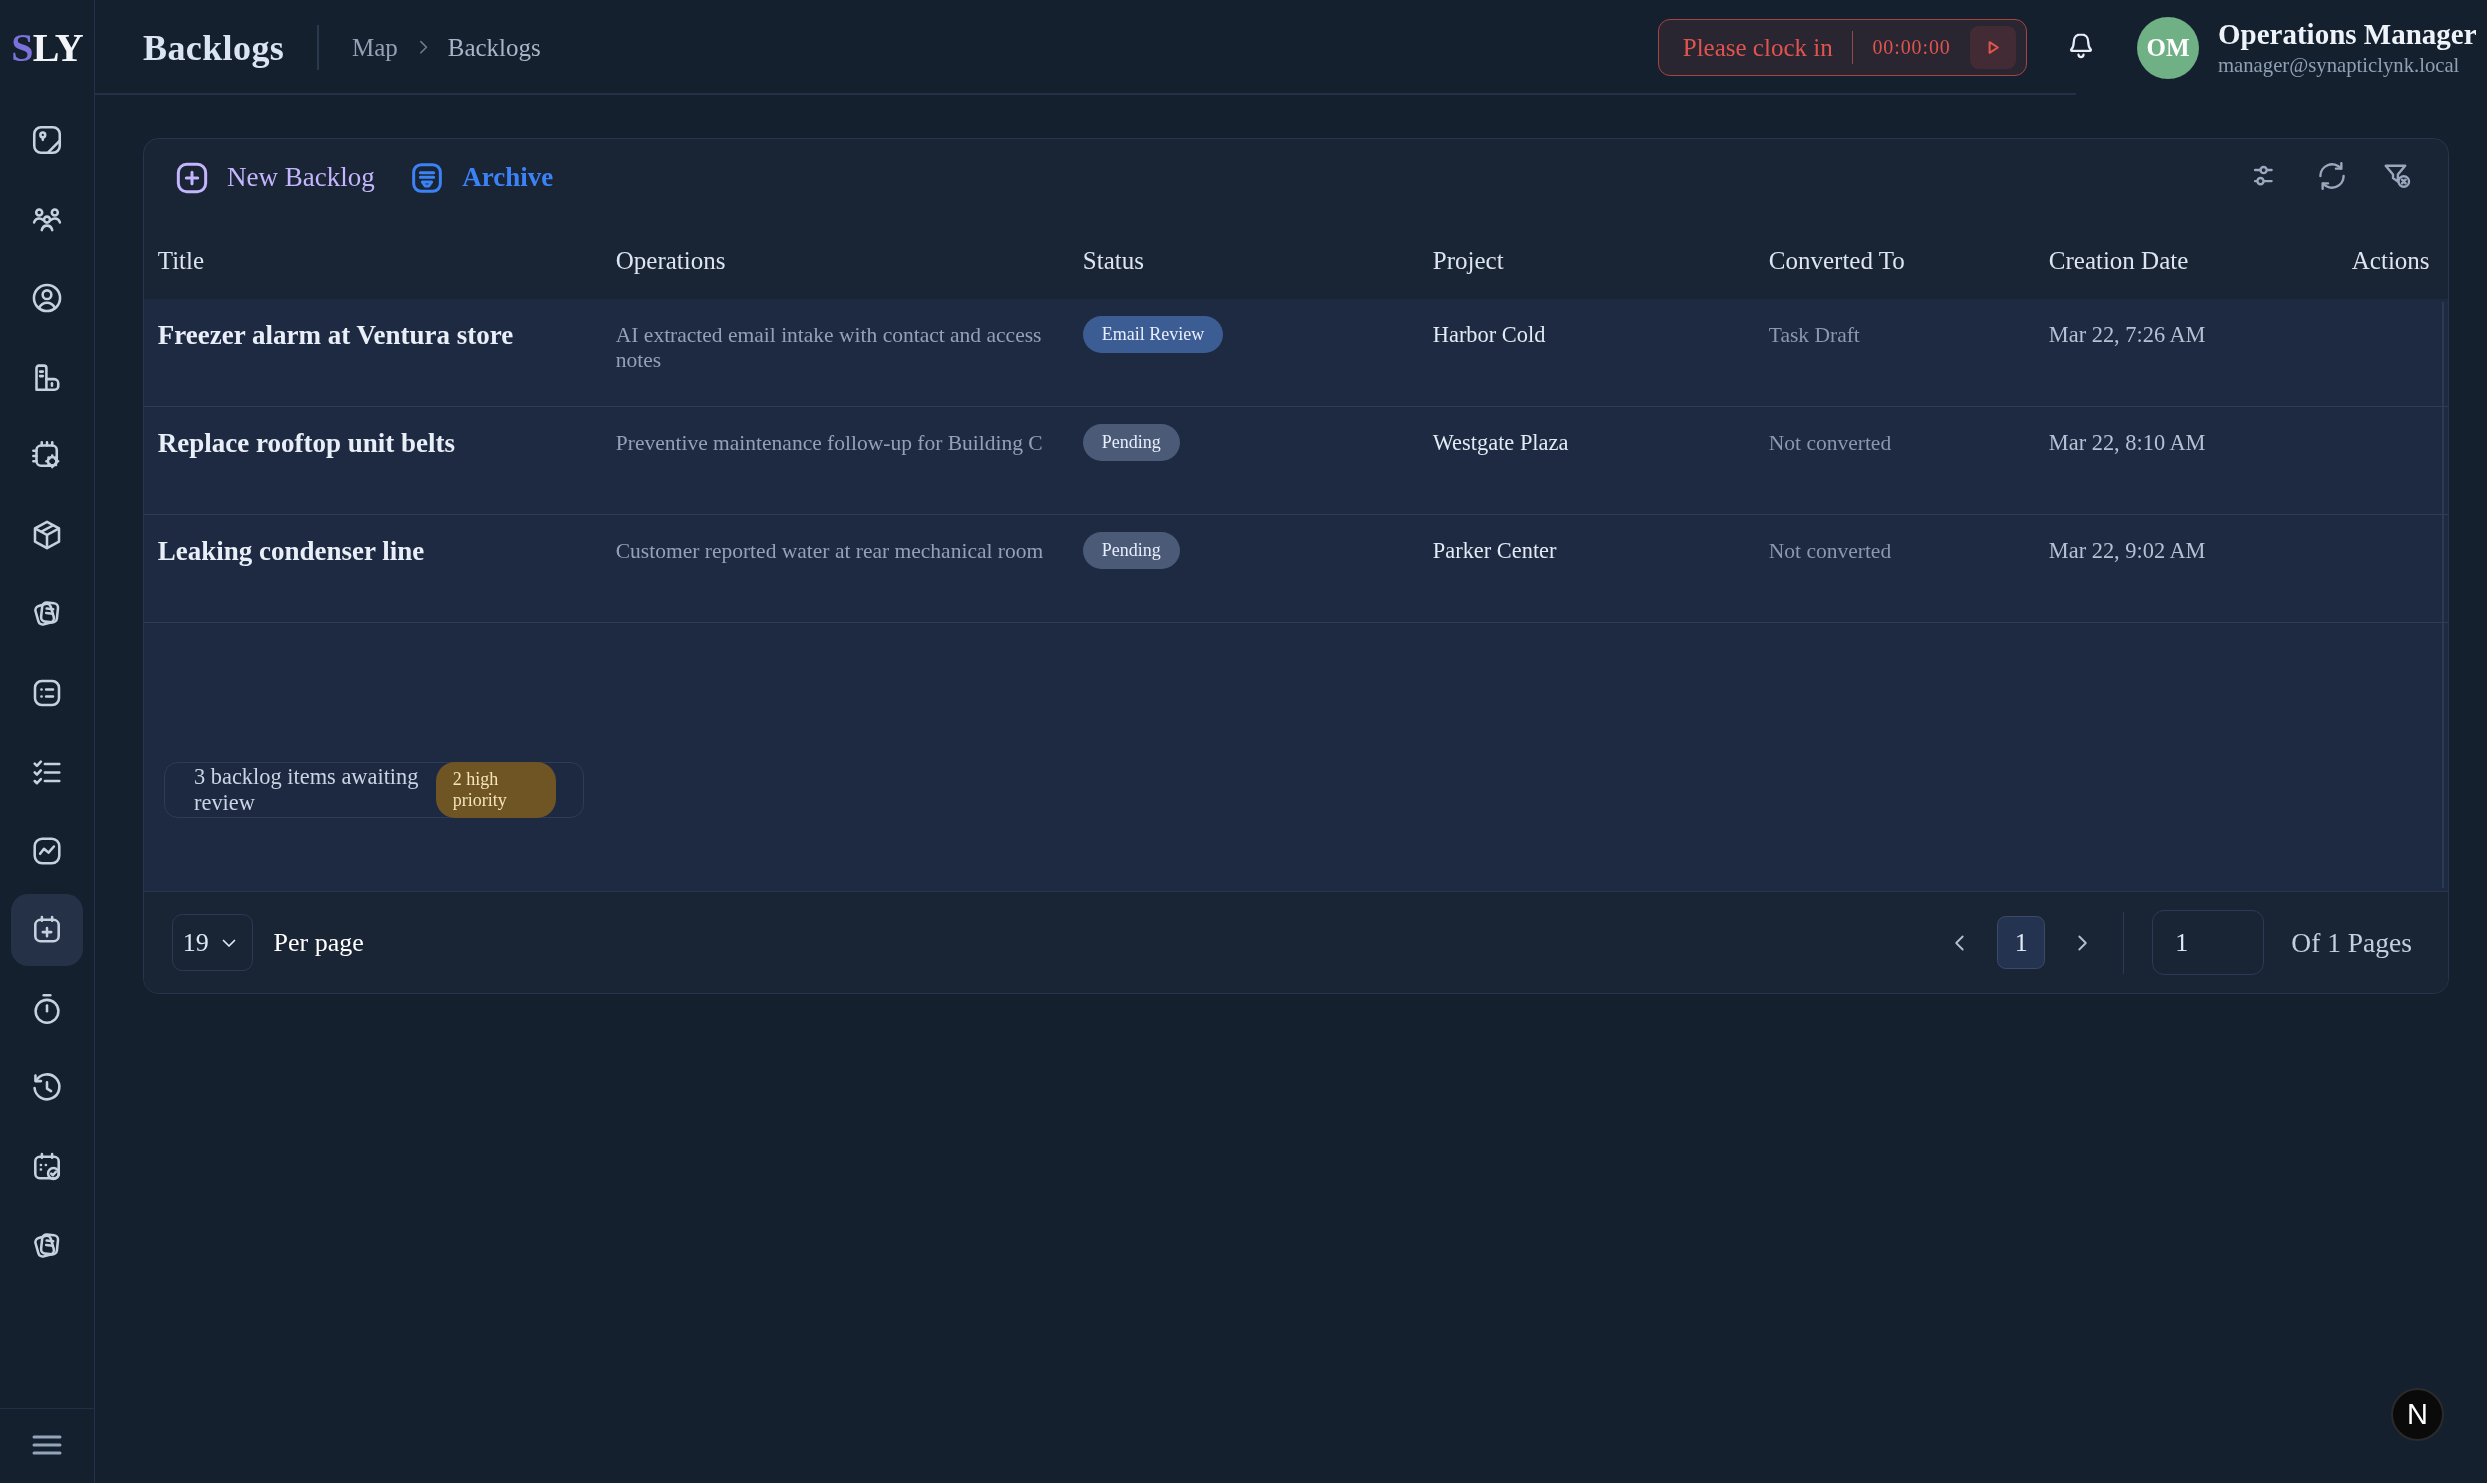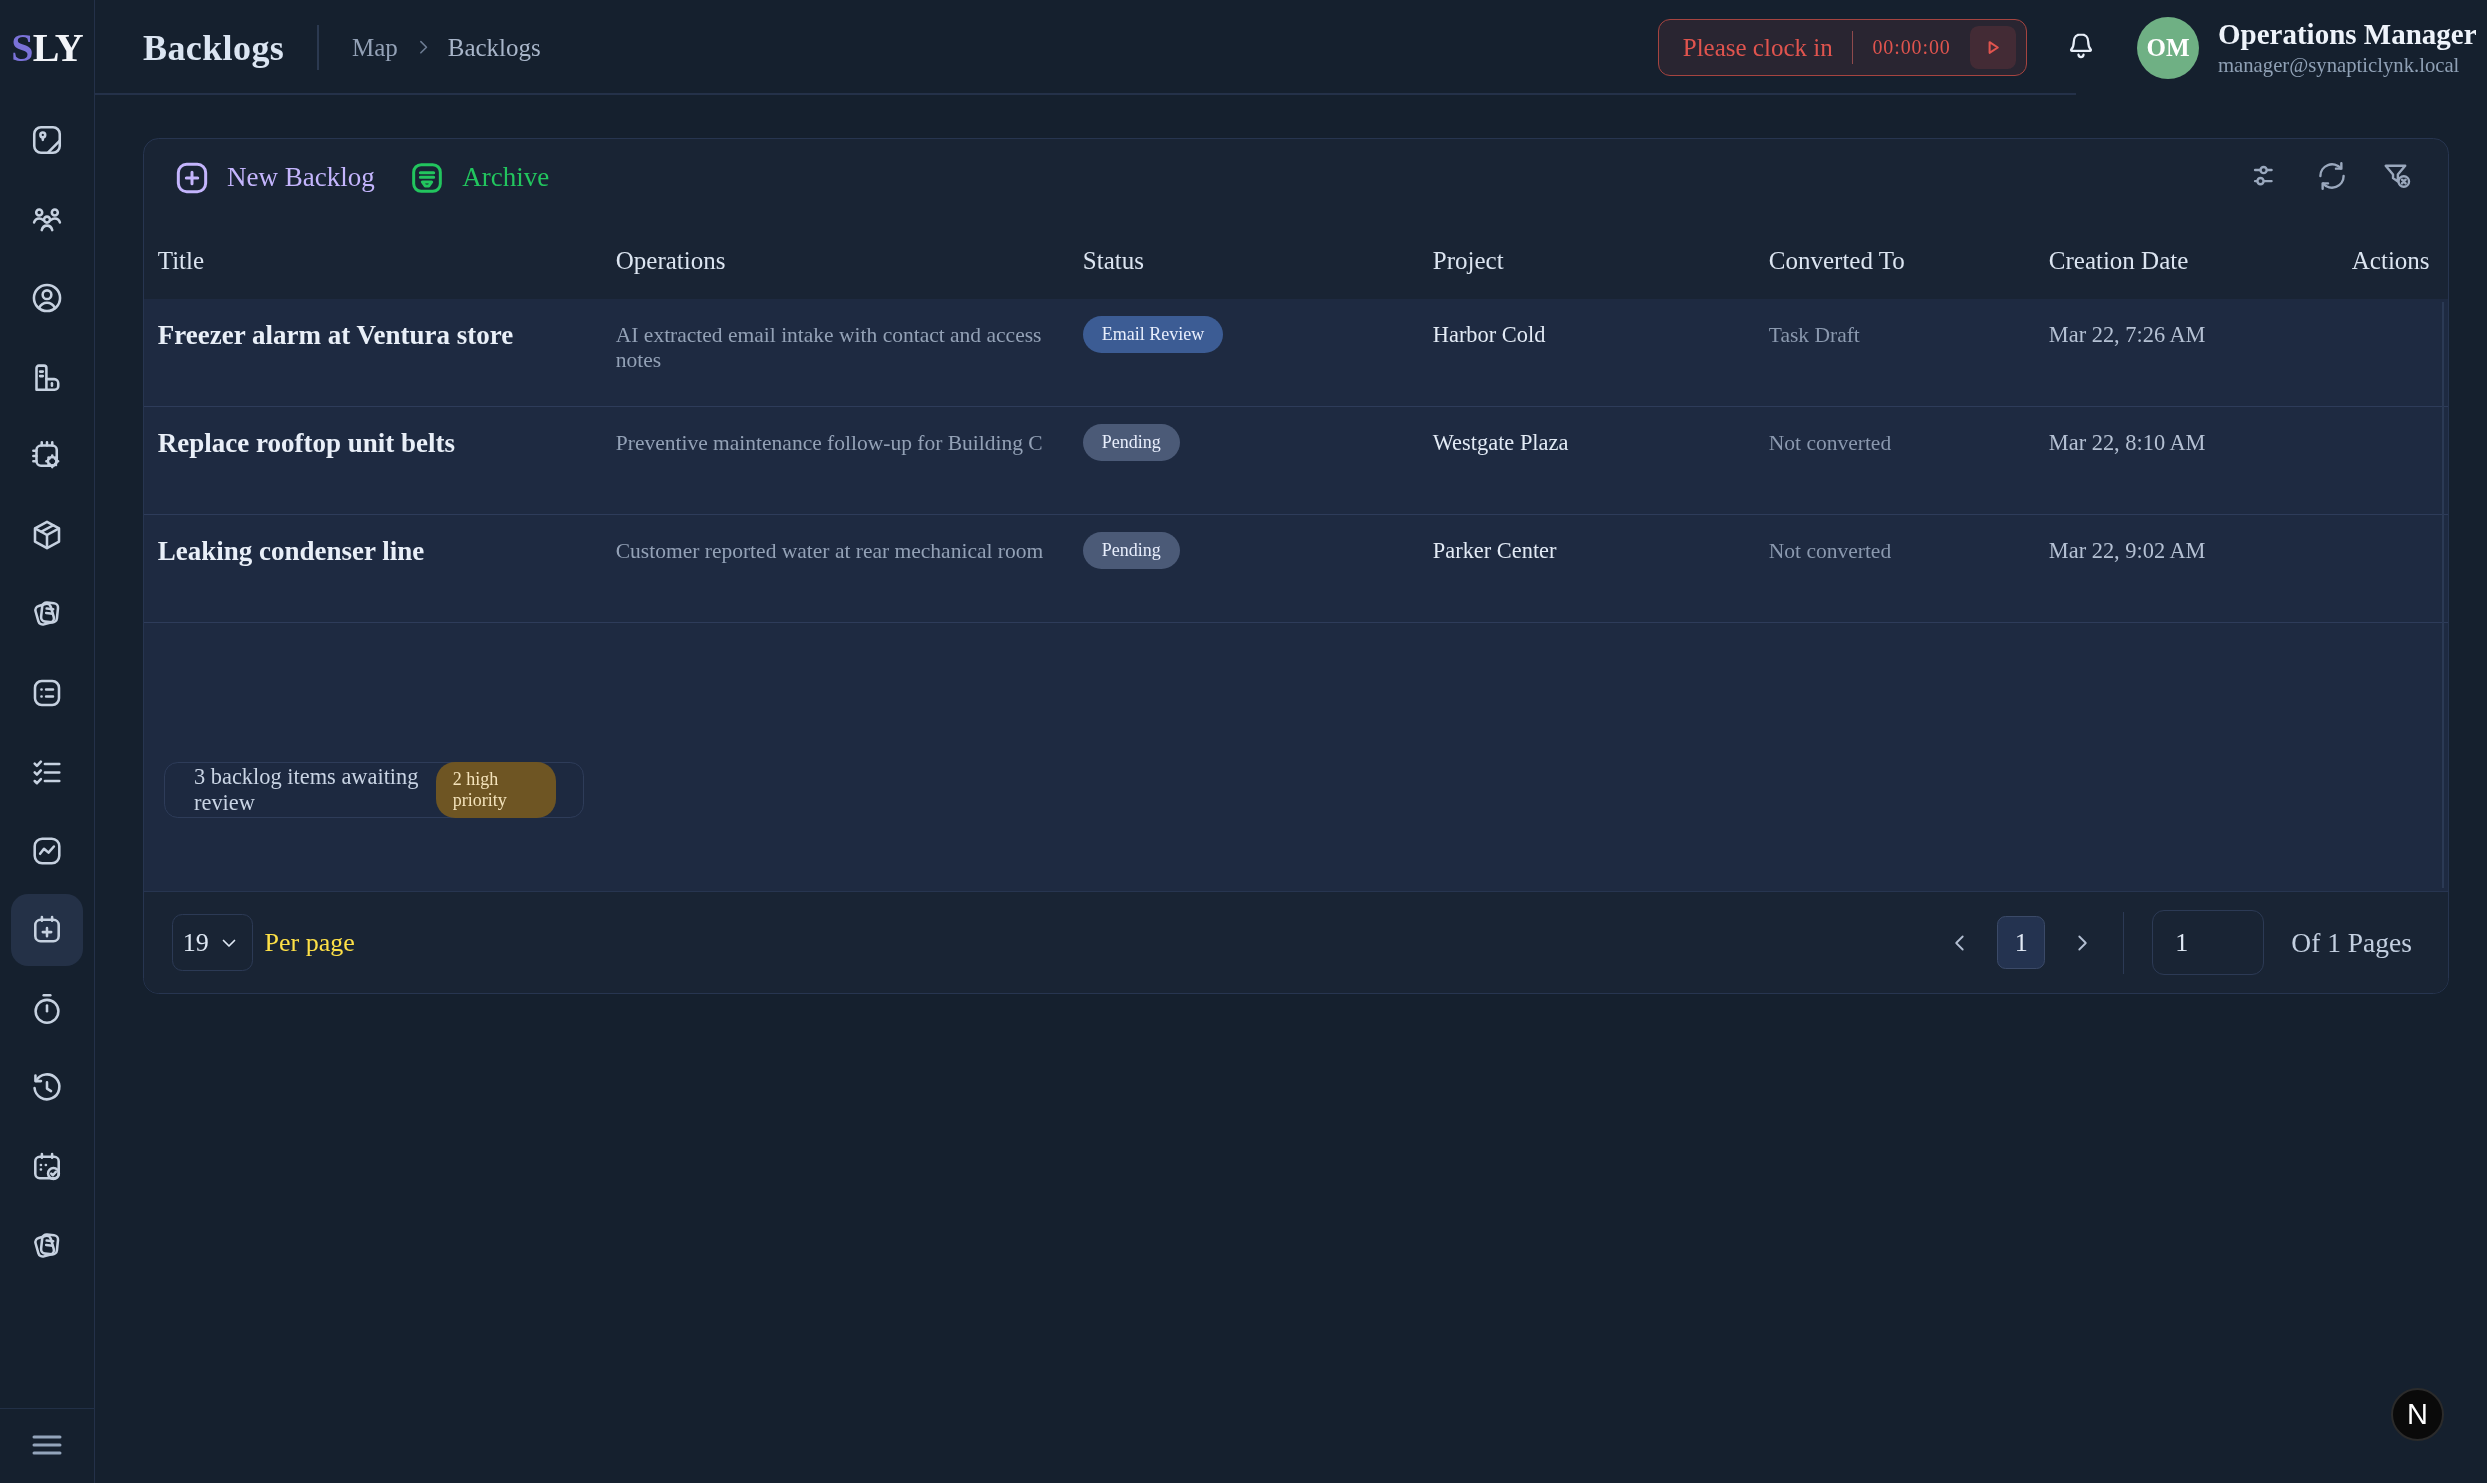--- a/index.html
+++ b/index.html
@@ -76,21 +76,21 @@
   
   .content { flex:1; background:#15202e; padding:43px 39px 0 48px; }
   .card { width:2306px; height:856px; background:#192434; border:1.7px solid #273550;
           border-radius:15.5px; display:flex; flex-direction:column; overflow:hidden; }
 
   .card-toolbar { height:77px; flex:0 0 77px; display:flex; align-items:center;
                   padding:0 34px 0 27.5px; }
   .tb-btn { display:flex; align-items:center; gap:15.5px; background:none; border:none;
             font-family:inherit; font-size:27px; cursor:pointer; }
   .tb-new { color:#c4b5fd; margin-right:32px; }
-  .tb-archive { color:#22c55e; }
+  .tb-archive { color:#3b82f6;font-weight:bold; }
   .tb-spacer { flex:1; }
   .tb-icon-btn { background:none; border:none; color:#9aa8bd; margin-left:31px; cursor:pointer; }
 
   
   .grid-cols { display:grid; grid-template-columns:458px 467px 350px 336px 280px 303px 1fr;
                padding:0 5.2px; }
   .thead { height:83px; flex:0 0 83px; align-items:center; padding-top:6.9px; }
   .th { font-size:25px; color:#dce5f1; padding:0 8.6px; }
   .tbody { flex:1; background:#1e2a41; position:relative; }
   .trow { height:108px; align-items:start; padding-top:20.7px; border-bottom:1.7px solid #2e3c5a; cursor:pointer; }
@@ -115,21 +115,21 @@
   .summary-text { font-size:22.4px; color:#c9d4e4; }
   .priority-badge { background:#6e5523; color:#f4e3bb; font-size:18px;
                     padding:6.9px 17px; border-radius:19px; }
 
   
   .card-footer { height:102px; flex:0 0 102px; border-top:1.7px solid #273550;
                  display:flex; align-items:center; padding:0 36px 0 27.5px; background:#192434; }
   .per-page-select { width:81px; height:57px; border:1.7px solid #2c3a55; border-radius:10.3px;
                      display:flex; align-items:center; justify-content:center; gap:8.6px;
                      background:none; color:#dfe8f4; font-family:inherit; font-size:26px; cursor:pointer; }
-  .per-page-label { font-size:26px; color:#fde047; margin-left:12px;text-align:center; }
+  .per-page-label { font-size:26px; color:#ffffff; margin-left:21px;text-align:center; }
   .foot-spacer { flex:1; }
   .pg-chev { background:none; border:none; color:#b3bfd2; cursor:pointer; display:flex; }
   .pg-current { width:48px; height:53px; margin:0 24px; background:#243350;
                 border:1.7px solid #3b4a68; border-radius:8.6px; color:#e2eaf6;
                 font-family:inherit; font-size:26px; display:flex; align-items:center;
                 justify-content:center; cursor:pointer; }
   .pg-divider { width:1.7px; height:62px; background:#2c3a55; margin:0 27.5px; }
   .page-input { width:112px; height:65px; background:none; border:1.7px solid #2c3a55;
                 border-radius:12px; color:#dfe8f4; font-family:inherit; font-size:26px;
                 padding-left:22.4px; outline:none; }

